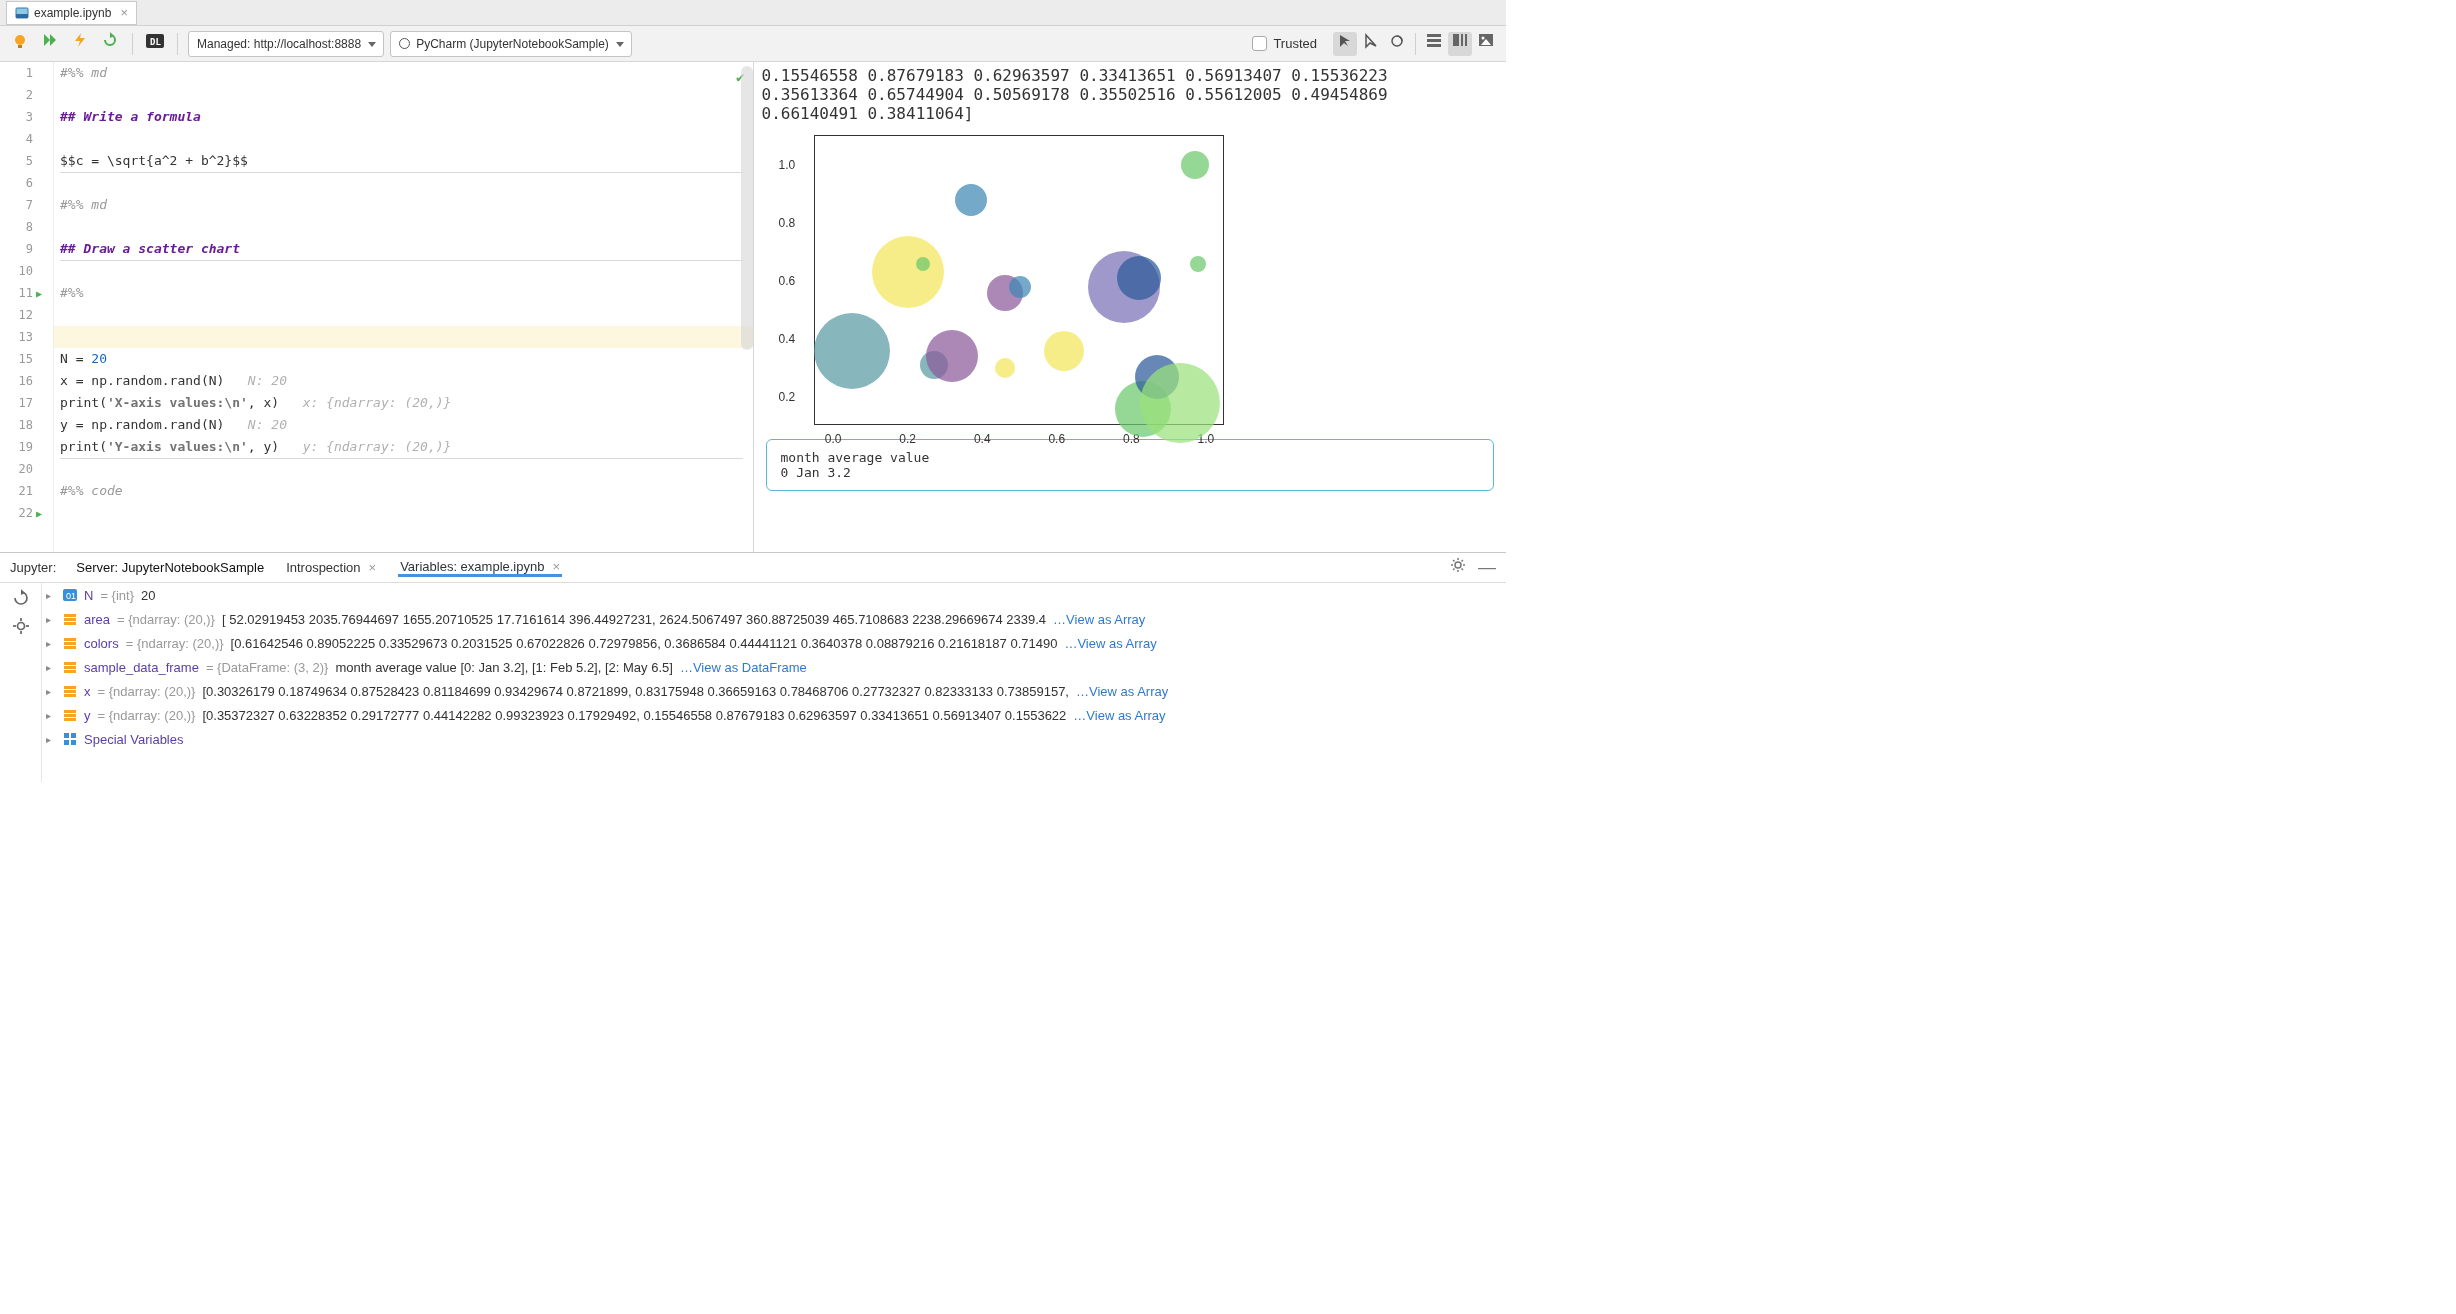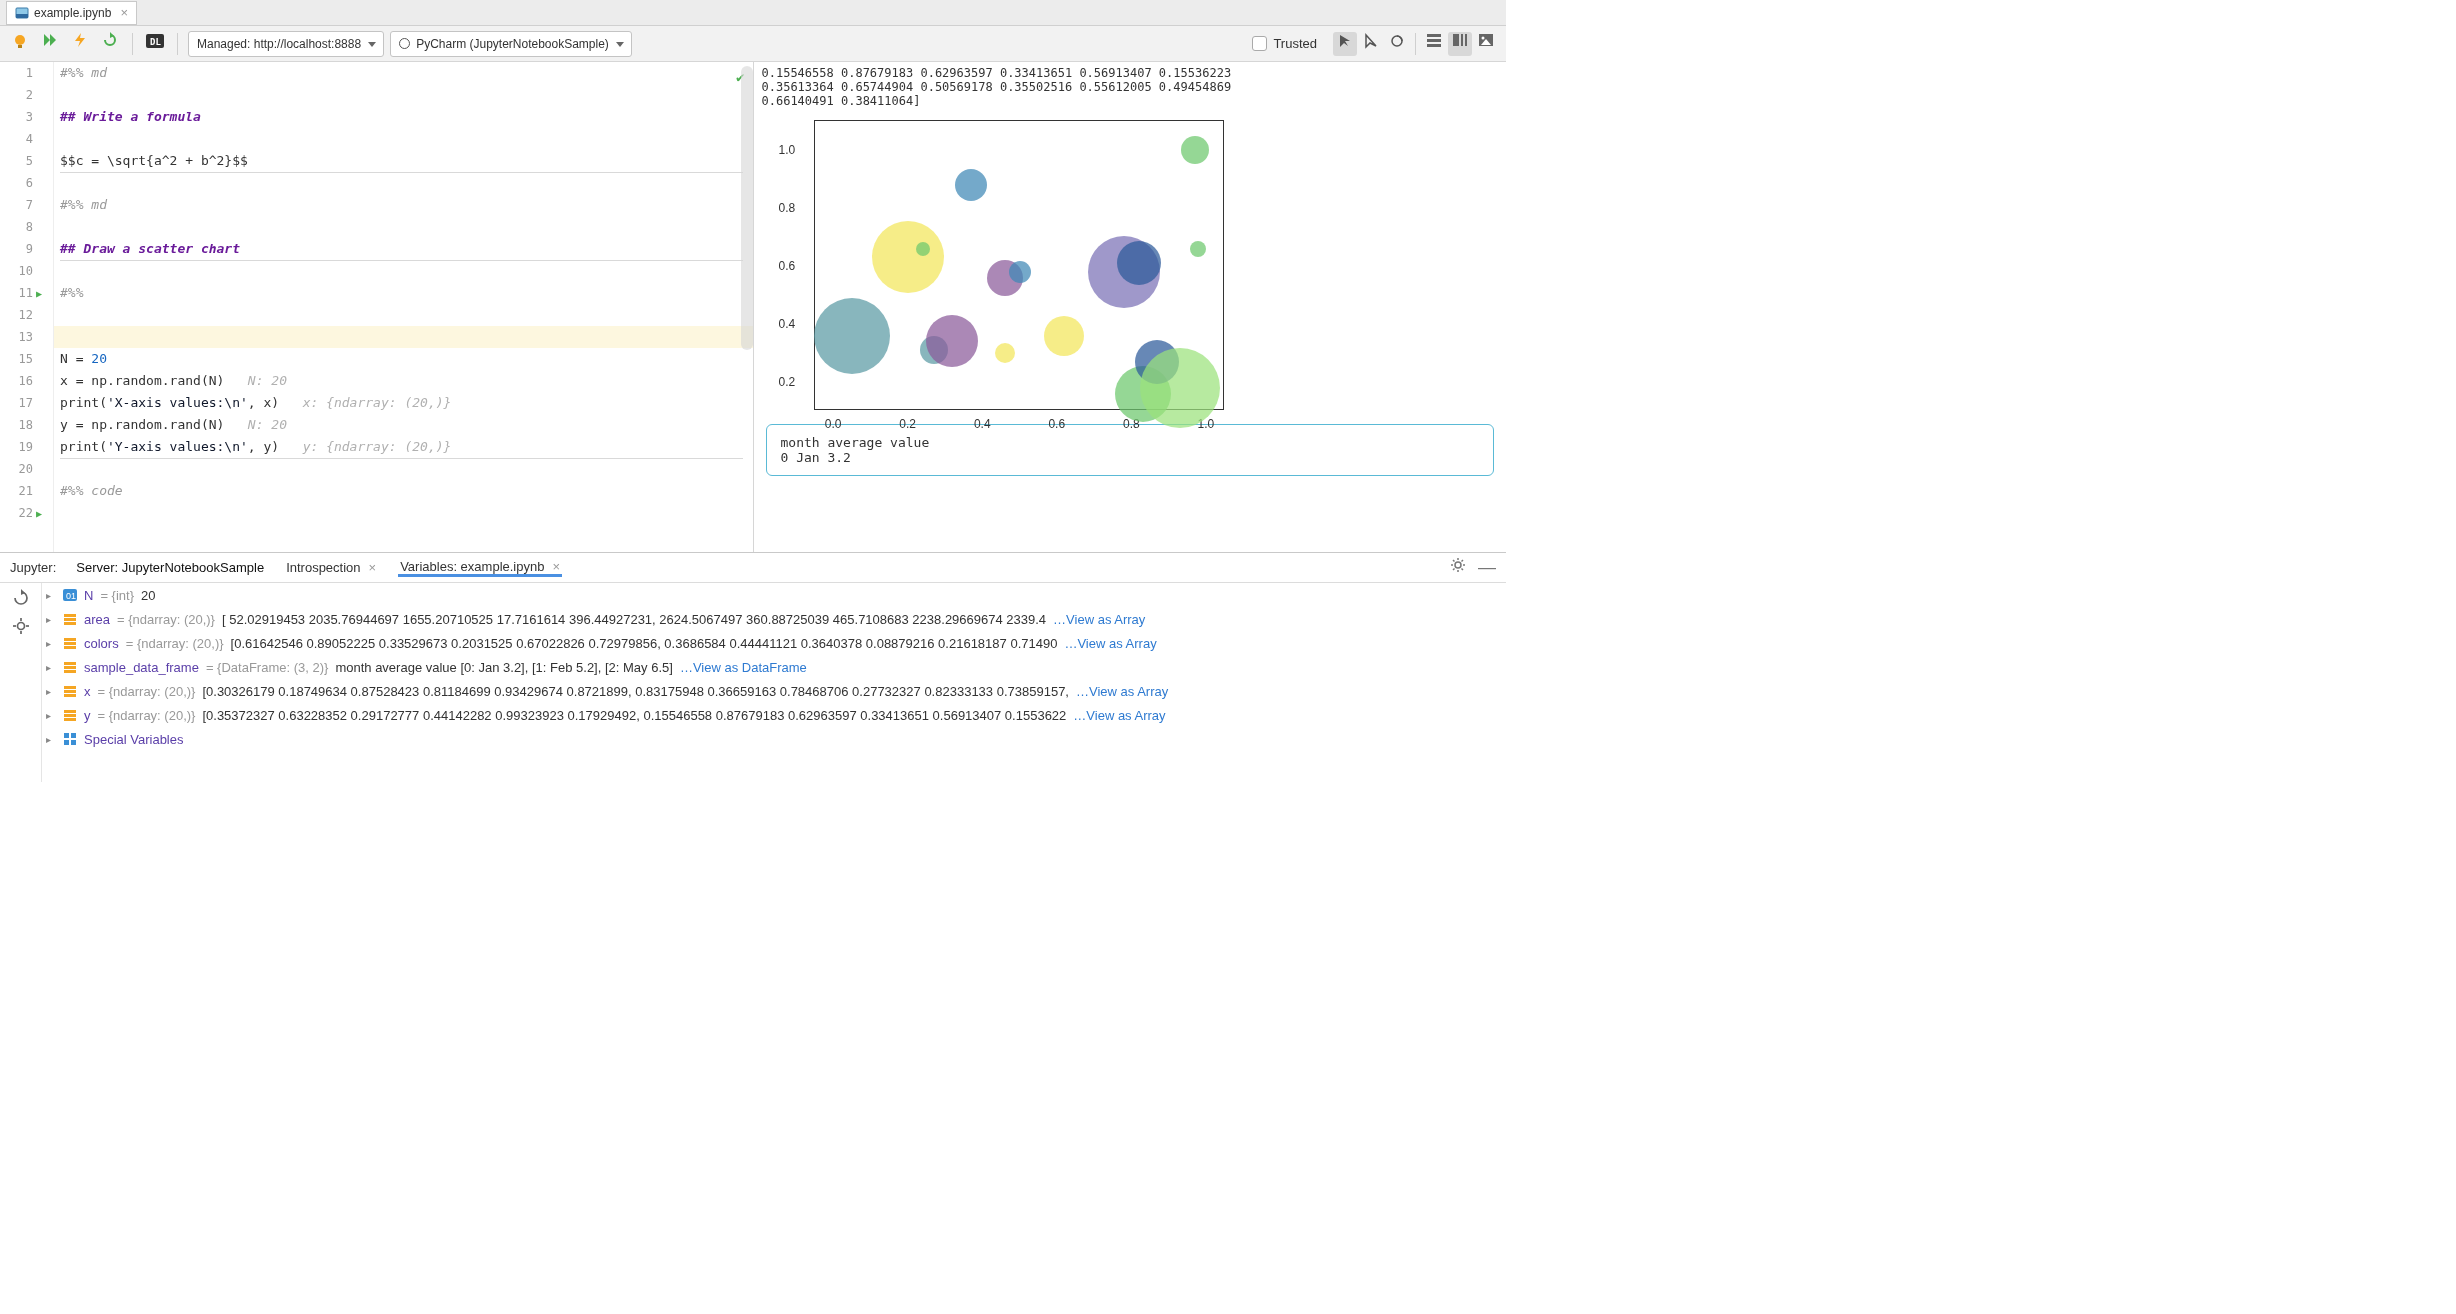--- a/index.html
+++ b/index.html
@@ -24,28 +24,28 @@
 .editor-pane { flex:1; display:flex; background:#fff; border-right:1px solid #d6d6d6; position:relative; }
 .gutter { width:54px; background:#fff; display:flex; flex-direction:column; font-family:Menlo,monospace; font-size:12px; color:#999; border-right:1px solid #eee; position:relative; }
 .gutter .gline{ height:22px; display:flex; align-items:center; justify-content:flex-end; padding-right:20px; position:relative;}
 .gutter .run-tri{ position:absolute; left:36px; color:#4caf50; font-size:10px;}
 .code-body { flex:1; font-family:Menlo,monospace; font-size:13px; line-height:22px; padding-top:0; position:relative; }
 .code-body .cline{ height:22px; padding-left:6px; white-space:pre;}
 .hr-line{ border-top:1px solid #d9d9d9; margin-right:10px;}
 .md-marker{ color:#999; font-style:italic;}
 .heading{ color:#6a1b9a; font-weight:bold; font-style:italic;}
 .num-lit{ color:#1565c0;}
-.str-lit{ color:#0f172a; font-weight:normal;}
+.str-lit{ color:#737373; font-weight:bold;}
 .hint{ color:#b0b0b0; font-style:italic;}
 .highlight-line{ background:#fdf7df;}
 .check-icon{ position:absolute; right:8px; top:4px; color:#4caf50; font-size:14px;}
 .micro-scroll{ position:absolute; right:0; top:4px; width:12px; height:58%; background:#d6d6d6; border-radius:6px; opacity:.6;}
 .fold-box{ display:inline-block; border:1px solid #ccc; background:#e8e8e8; padding:0 3px; border-radius:3px; }
 .output-pane { flex:1; background:#fff; display:flex; flex-direction:column; overflow:hidden;}
-.output-text{ font-family:Menlo,monospace; font-size:12px; padding:4px 8px; color:#333;}
+.output-text{ font-family:Menlo,monospace; font-size:16px; padding:4px 8px; color:#333;}
 .plot-wrap{ padding:8px 20px;}
 .plot-box{ border:1px solid #333; width:410px; height:290px; position:relative; margin-left:40px;}
 .tick-y{ position:absolute; left:-36px; font-family:sans-serif; font-size:12px; transform:translateY(-50%);}
 .tick-x{ position:absolute; bottom:-22px; font-family:sans-serif; font-size:12px; transform:translateX(-50%);}
 .bub{ position:absolute; border-radius:50%; opacity:.72;}
 .table-output{ margin:6px 12px; border:1px solid #5abad6; border-radius:6px; padding:10px 14px; font-family:Menlo,monospace; font-size:13px; color:#333;}
 .bottom-panel{ height:230px; border-top:1px solid #c9c9c9; background:#fff; display:flex; flex-direction:column;}
 .bottom-tabs{ height:30px; display:flex; align-items:center; padding:0 10px; gap:20px; border-bottom:1px solid #dcdcdc; font-size:13px; position:relative;}
 .bottom-tabs .lab{ color:#333;}
 .bottom-tabs .info{ color:#111; font-weight:500;}

